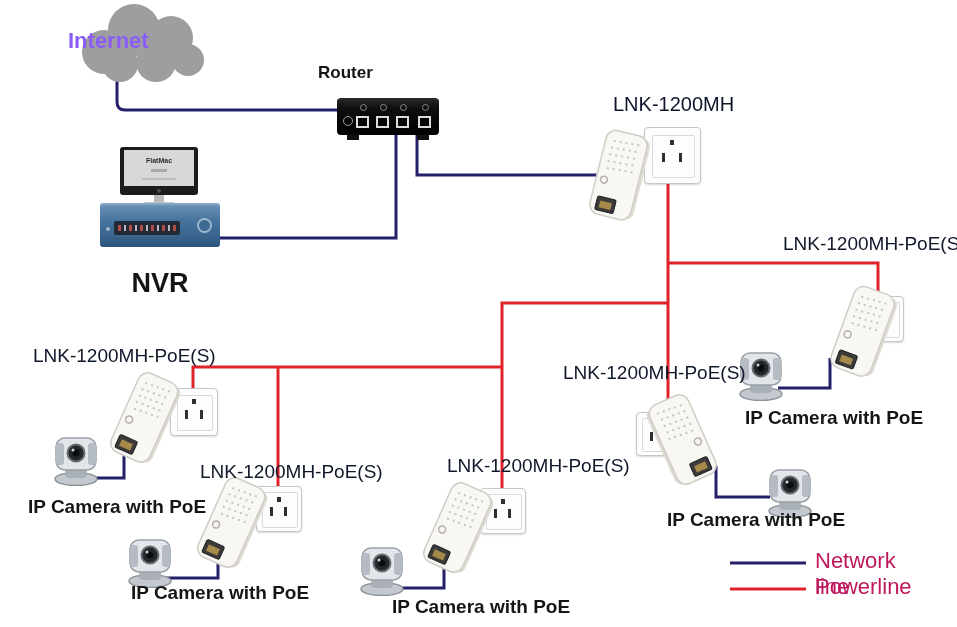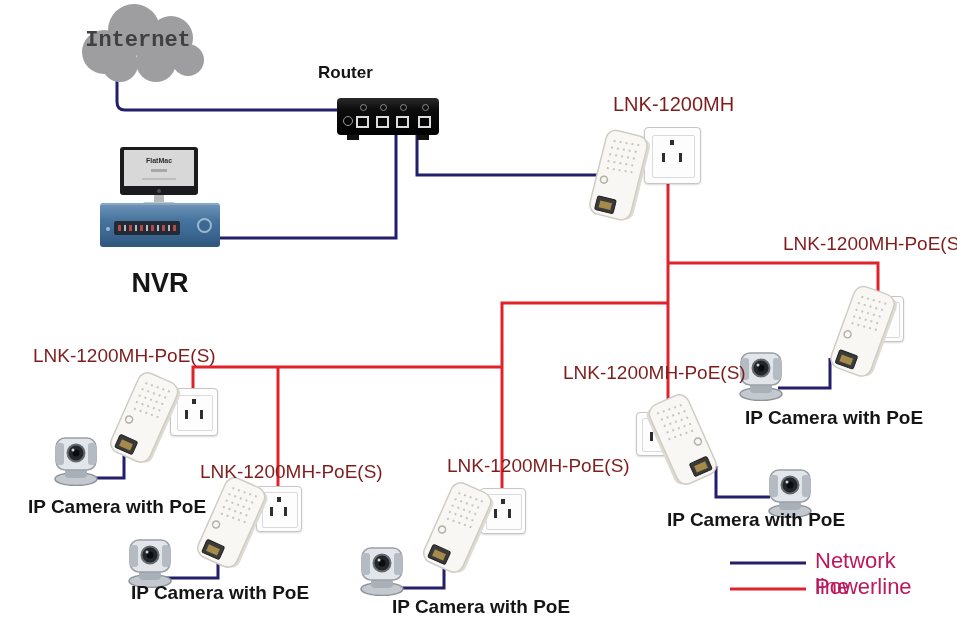--- a/index.html
+++ b/index.html
@@ -4,26 +4,26 @@
 <style>
   html,body{margin:0;padding:0;background:#ffffff;}
   #canvas{position:relative;width:957px;height:627px;background:#ffffff;overflow:hidden;
           font-family:"Liberation Sans", sans-serif;}
   .abs{position:absolute;}
   
   #wires{position:absolute;left:0;top:0;z-index:1;}
   
   .dev{z-index:2;}
   .dev3{z-index:3;}
-  .lbl{z-index:4;color:#7f1d1d;font-size:19px;white-space:nowrap;}
+  .lbl{z-index:4;color:#0f172a;font-size:19px;white-space:nowrap;}
   .lbl.bold{font-weight:bold;color:#151515;}
   
   #cloud{left:68px;top:2px;width:150px;height:90px;}
-  #cloud .cloud-text{position:absolute;left:0;top:26px;width:140px;text-align:center;
-     font-family:Liberation Mono, monospace;font-weight:bold;font-size:22px;color:#404040;}
+  #cloud .cloud-text{position:absolute;left:0;top:26px;width:140px;
+     font-family:Liberation Sans, sans-serif;font-weight:bold;font-size:22px;color:#8b5cf6;}
   
   #router{left:337px;top:98px;width:102px;height:37px;background:linear-gradient(180deg,#2a2a2a,#0d0d0d 30%,#000);
      border-radius:4px;}
   #router .feet{position:absolute;bottom:-5px;left:10px;width:12px;height:5px;background:#111;}
   #router .feet.r{left:auto;right:10px;}
   .rport{position:absolute;bottom:7px;width:13px;height:12px;border:2px solid #dcdcdc;background:#050505;box-sizing:border-box;}
   .rport:after{content:"";position:absolute;left:2px;bottom:-2px;width:5px;height:2px;background:#dcdcdc;}
   .rled{position:absolute;top:6px;width:5px;height:5px;border:1px solid #888;border-radius:50%;}
   .rpwr{position:absolute;left:6px;bottom:9px;width:8px;height:8px;border:1px solid #999;border-radius:50%;}
   

